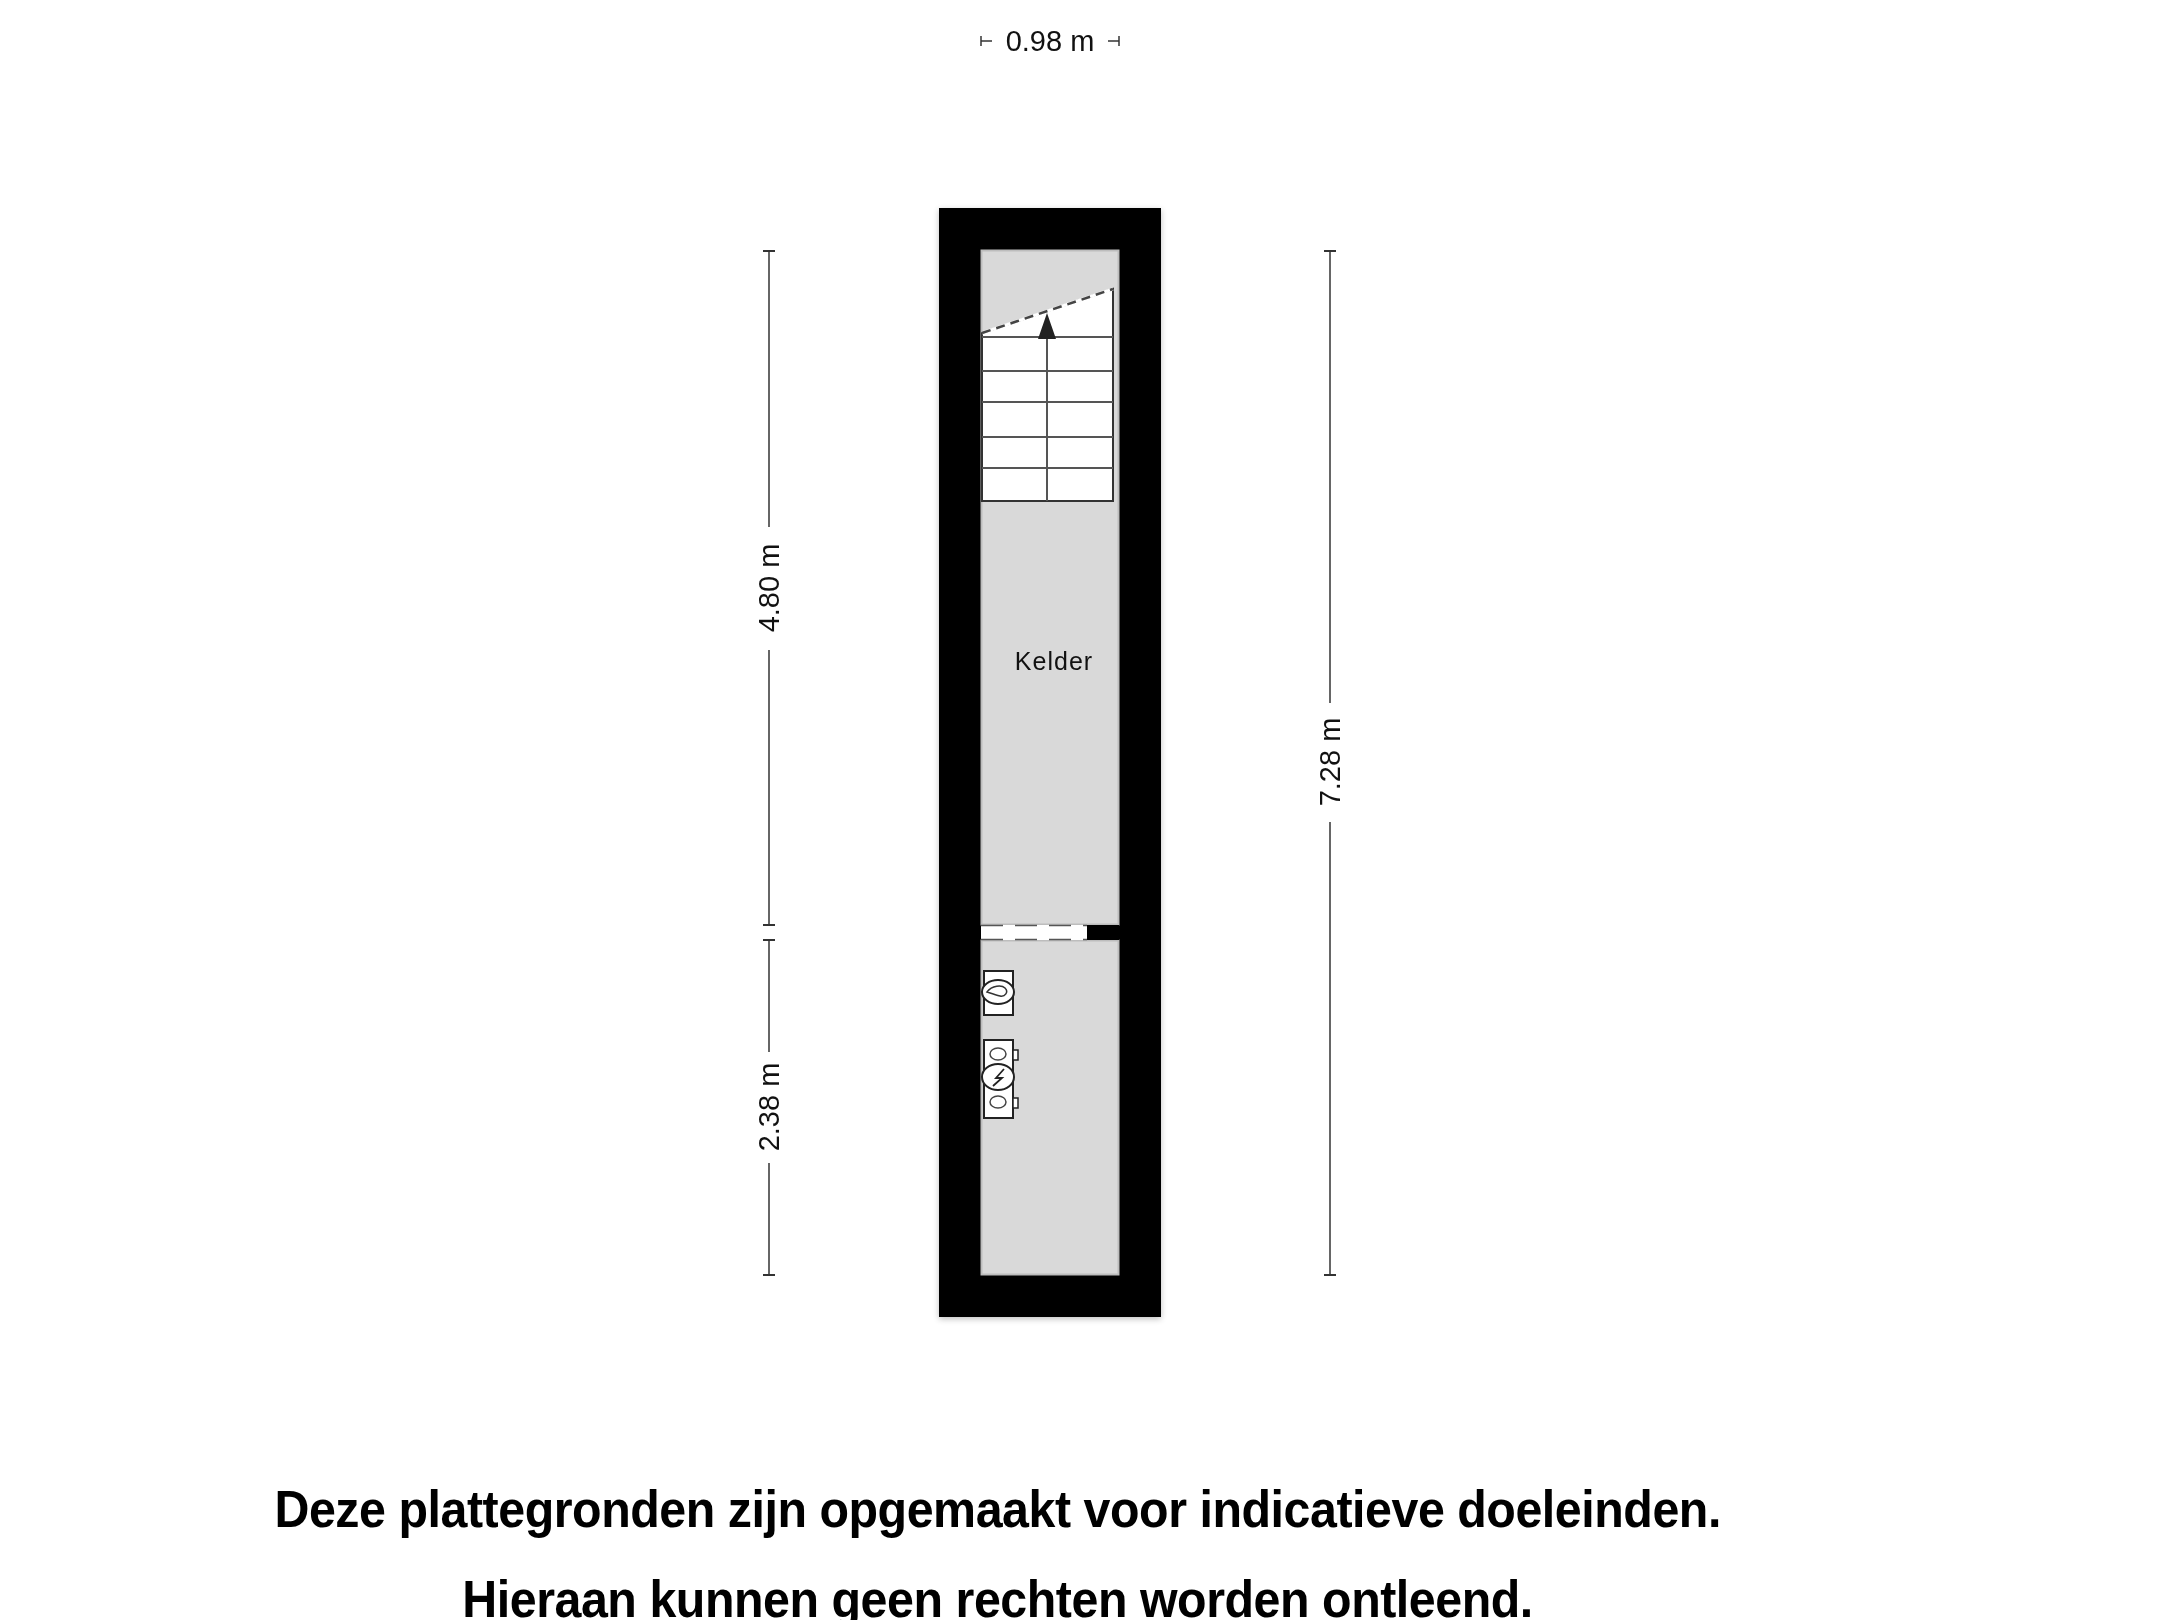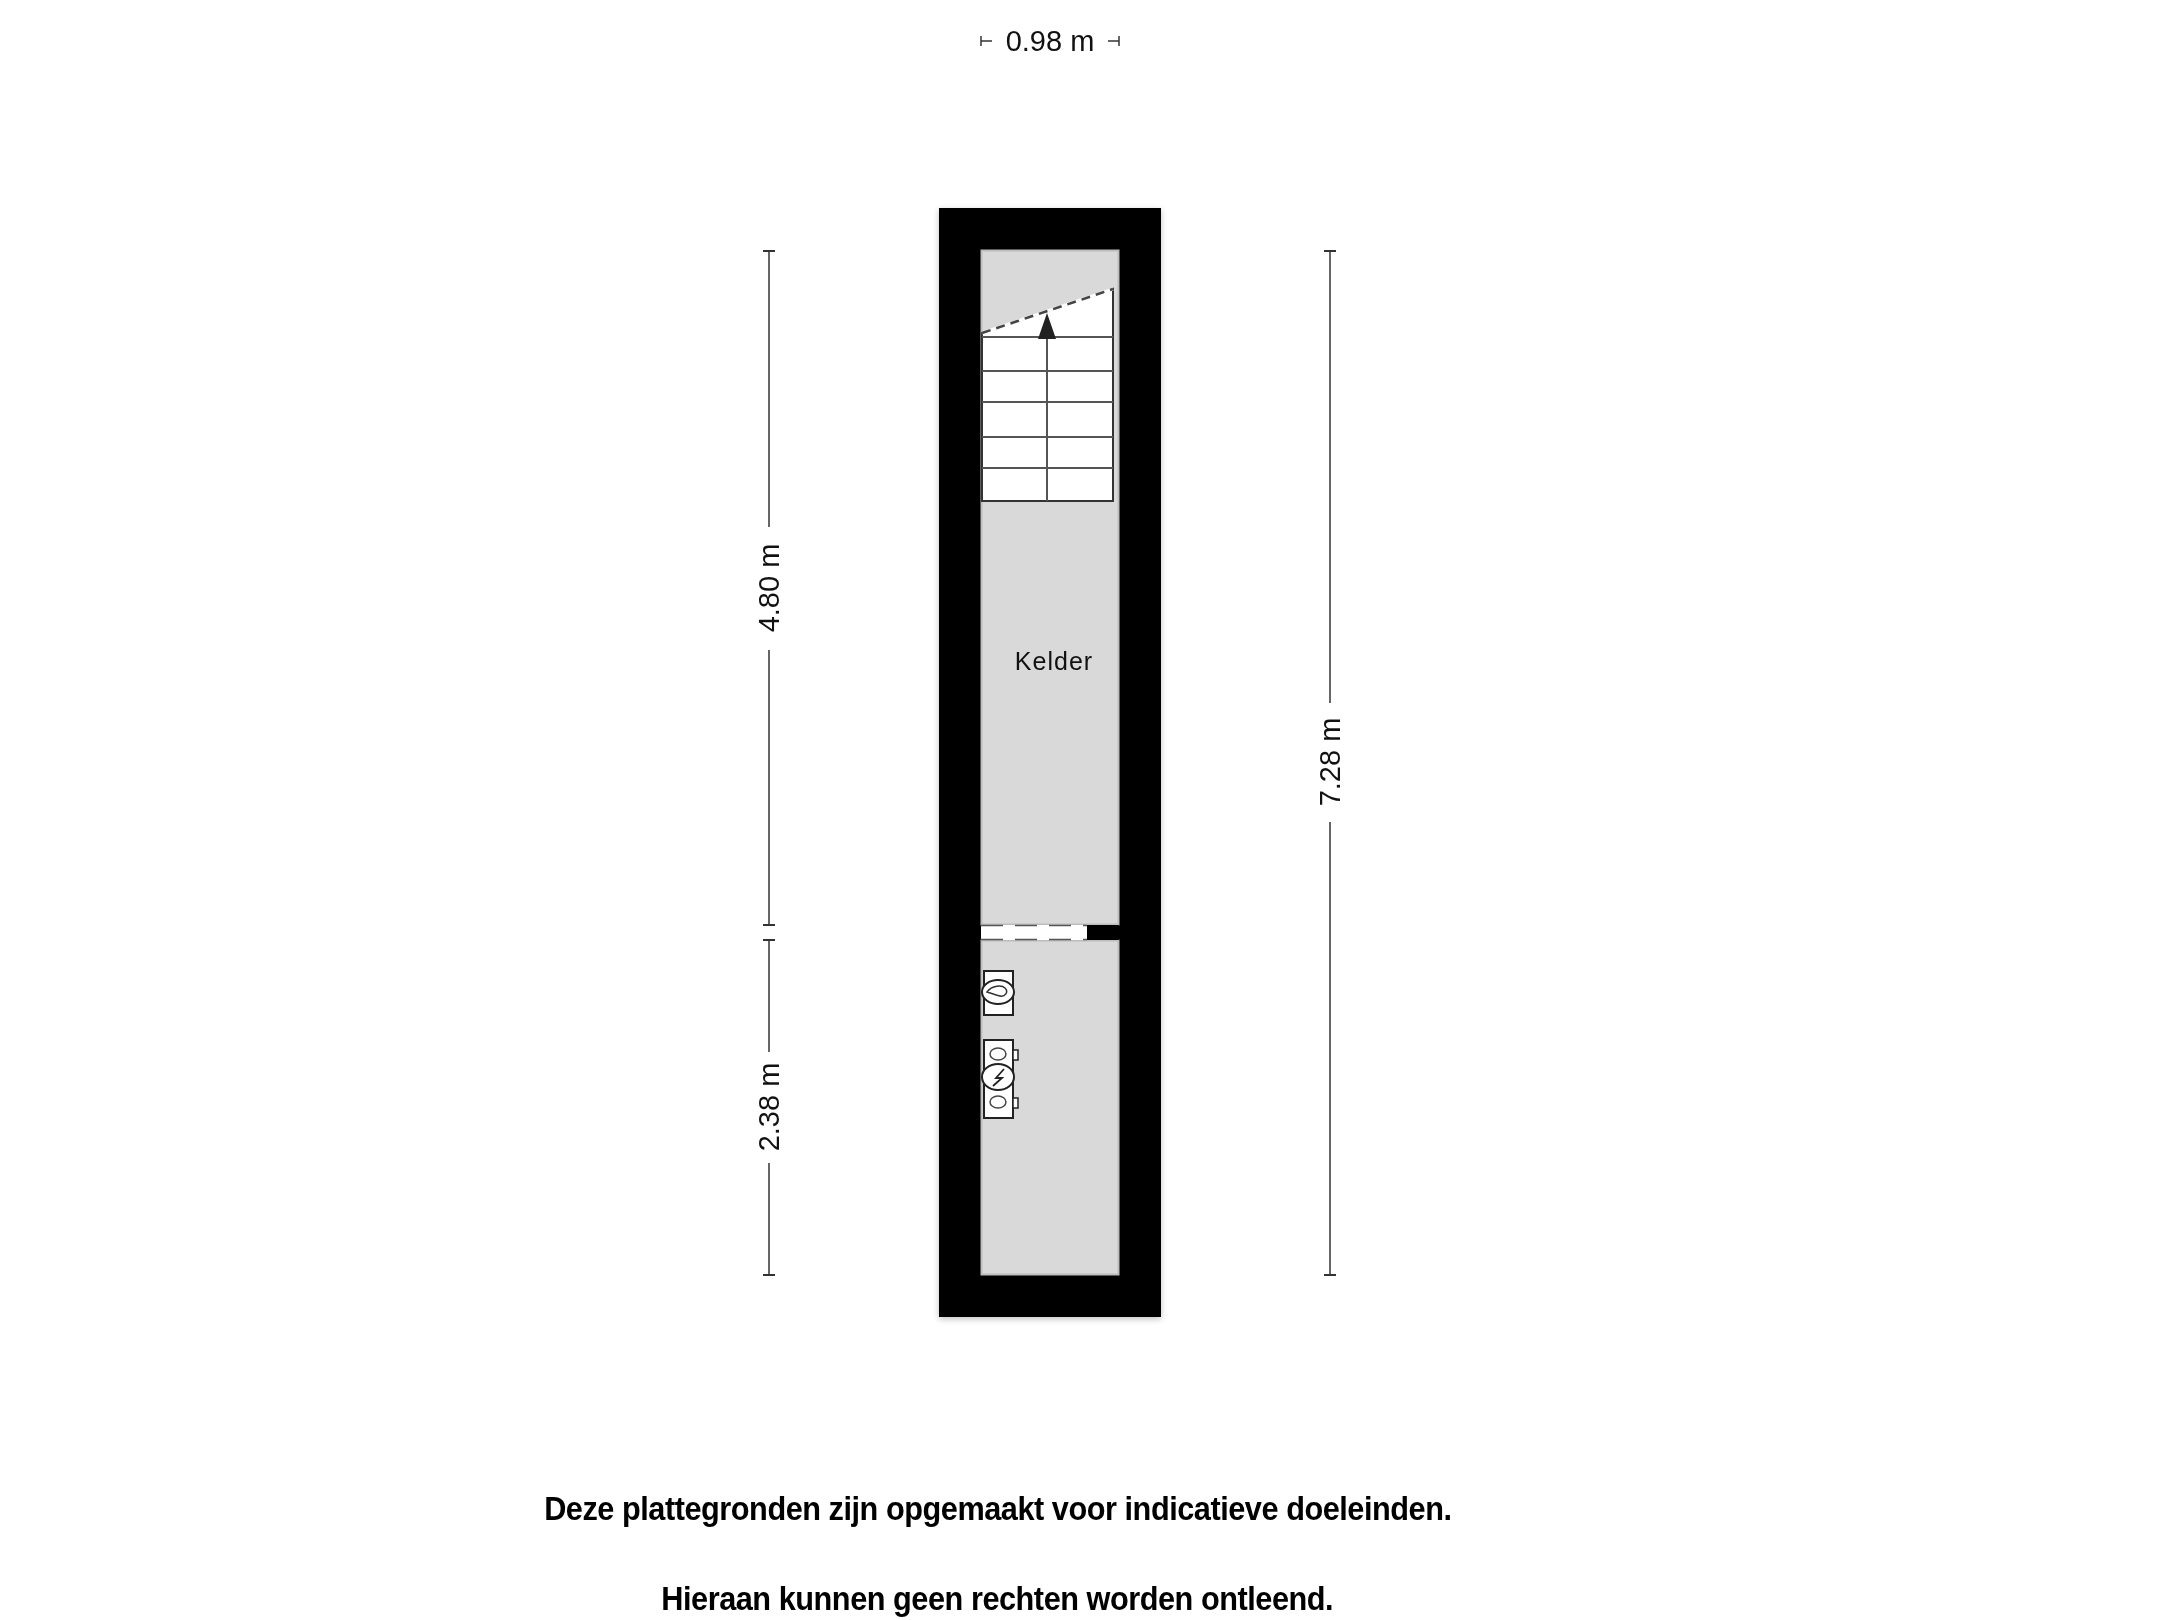--- a/index.html
+++ b/index.html
@@ -3,21 +3,21 @@
   <meta charset="utf-8">
   <style>
     html, body { margin: 0; padding: 0; background: #ffffff; }
     body { width: 2160px; height: 1620px; position: relative; overflow: hidden; font-family: "Liberation Sans", sans-serif; }
     #plan-svg { position: absolute; left: 0; top: 0; }
     .dim-label { font-family: "Liberation Sans", sans-serif; font-size: 29px; fill: #111; }
     .room-label { font-family: "Liberation Sans", sans-serif; font-size: 25px; fill: #111; letter-spacing: 1px; }
     .disclaimer {
       position: absolute; left: 0; width: 1995px; text-align: center;
       font-family: "Liberation Sans", sans-serif; font-weight: bold; color: #000;
-      font-size: 33px; line-height: 56px; letter-spacing: -0.5px;
+      font-size: 52px; line-height: 56px; letter-spacing: -0.5px;
     }
     .disclaimer span { display: inline-block; transform: scaleX(0.93); transform-origin: center; }
   </style>
 </head>
 <body>
 
 <svg id="plan-svg" width="2160" height="1620" viewBox="0 0 2160 1620">
   <defs>
     <filter id="shadow" x="-20%" y="-20%" width="140%" height="140%">
       <feGaussianBlur in="SourceAlpha" stdDeviation="3"></feGaussianBlur>

